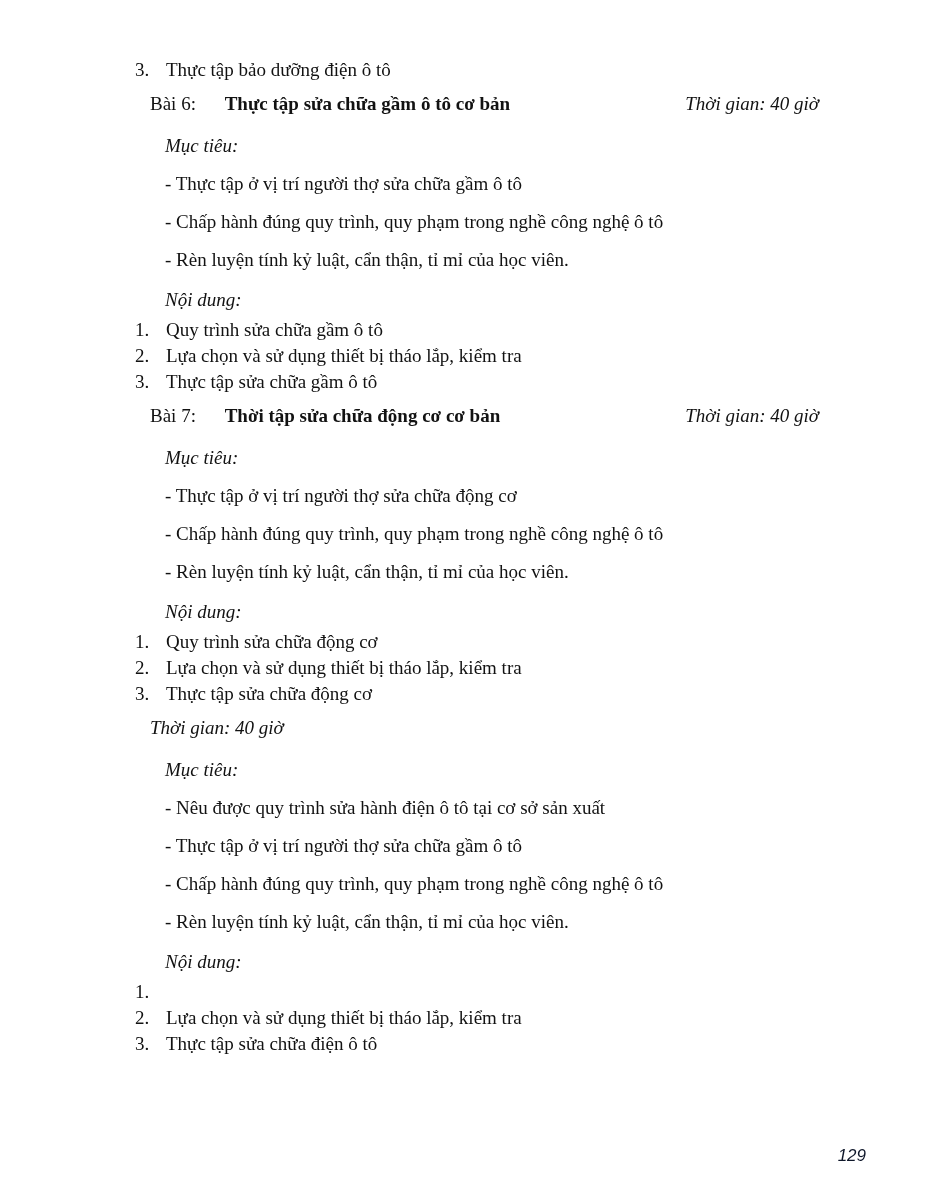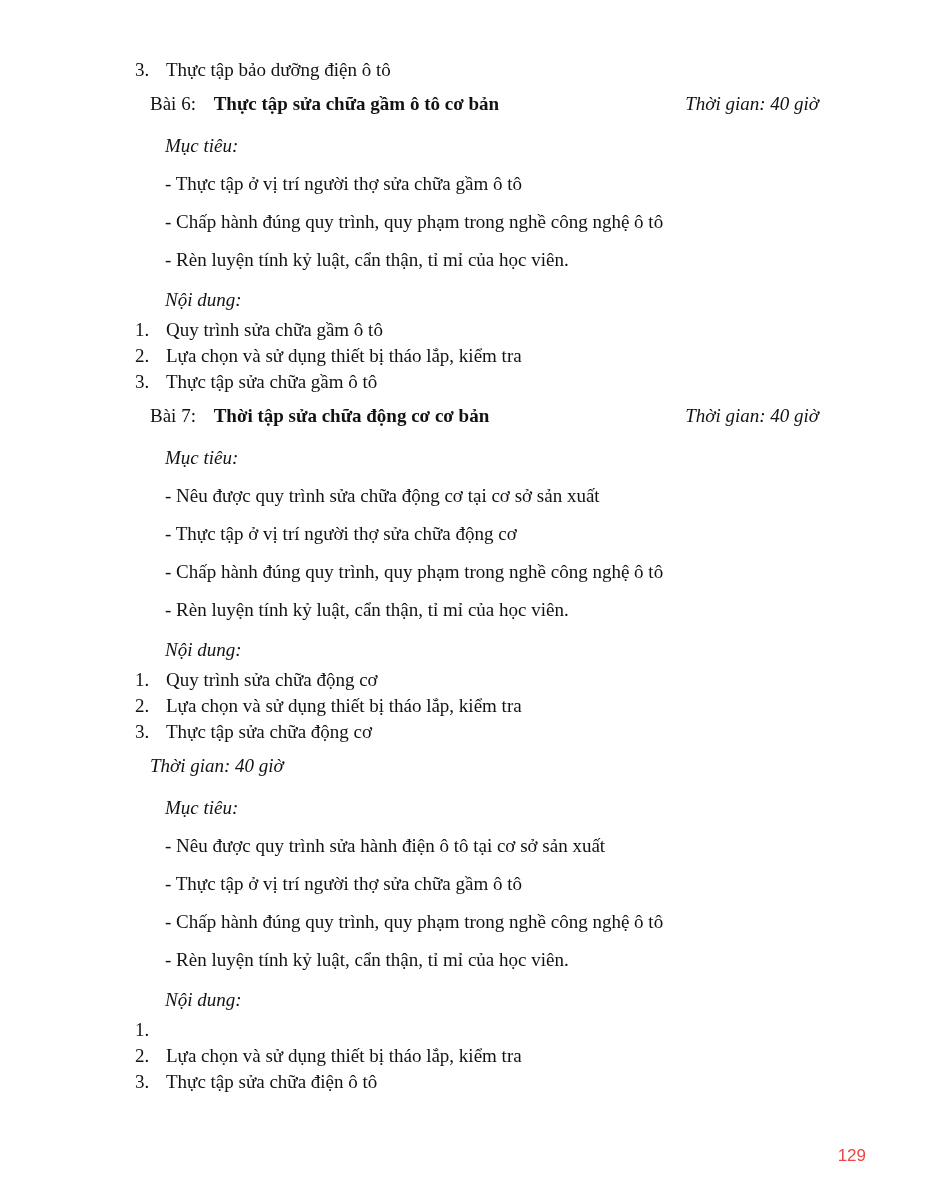--- a/index.html
+++ b/index.html
@@ -24,41 +24,42 @@
   .numbered-item { display: flex; }
   .numbered-item .num { width: 31px; flex: none; }
   .lesson-header {
     display: flex;
     justify-content: space-between;
     align-items: baseline;
     padding-left: 15px;
     margin: 8px 0 16px 0;
   }
   .lesson-title-group { white-space: nowrap; }
-  .lesson-label { margin-right: 13px; }
+  .lesson-label { margin-right: 24px; }
   .lesson-title { font-weight: bold; }
   .lesson-duration { font-style: italic; white-space: nowrap; }
   .section-heading {
     font-style: italic;
     padding-left: 30px;
     margin: 14px 0 0 0;
   }
   .objective {
     padding-left: 30px;
     margin: 12px 0;
   }
   .content-list { margin-top: 4px; }
   .intro { margin-bottom: 8px; }
   .page-number {
     position: absolute;
     top: 1146px;
     right: 61px;
     font-family: "Liberation Sans", sans-serif;
     font-size: 17px;
-    color: #ef4444;
+    color: #0f172a;
+    font-style: italic;
   }
 </style>
 </head>
 <body>
 
 <div class="page">
   <div class="doc">
 
     <div class="numbered-item intro">
       <span class="num">3.</span>
@@ -96,21 +97,20 @@
 
     <section class="lesson">
       <div class="lesson-header">
         <div class="lesson-title-group">
           <span class="lesson-label">Bài 7:</span>
           <span class="lesson-title">Thời tập sửa chữa động cơ cơ bản</span>
         </div>
         <span class="lesson-duration">Thời gian: 40 giờ</span>
       </div>
       <p class="section-heading">Mục tiêu:</p>
-      <p class="objective">- Nêu được quy trình sửa chữa động cơ tại cơ sở sản xuất</p>
       <p class="objective">- Thực tập ở vị trí người thợ sửa chữa động cơ</p>
       <p class="objective">- Chấp hành đúng quy trình, quy phạm trong nghề công nghệ ô tô</p>
       <p class="objective">- Rèn luyện tính kỷ luật, cẩn thận, tỉ mỉ của học viên.</p>
       <p class="section-heading">Nội dung:</p>
       <div class="content-list">
         <div class="numbered-item">
           <span class="num">1.</span>
           <span>Quy trình sửa chữa động cơ</span>
         </div>
         <div class="numbered-item">

